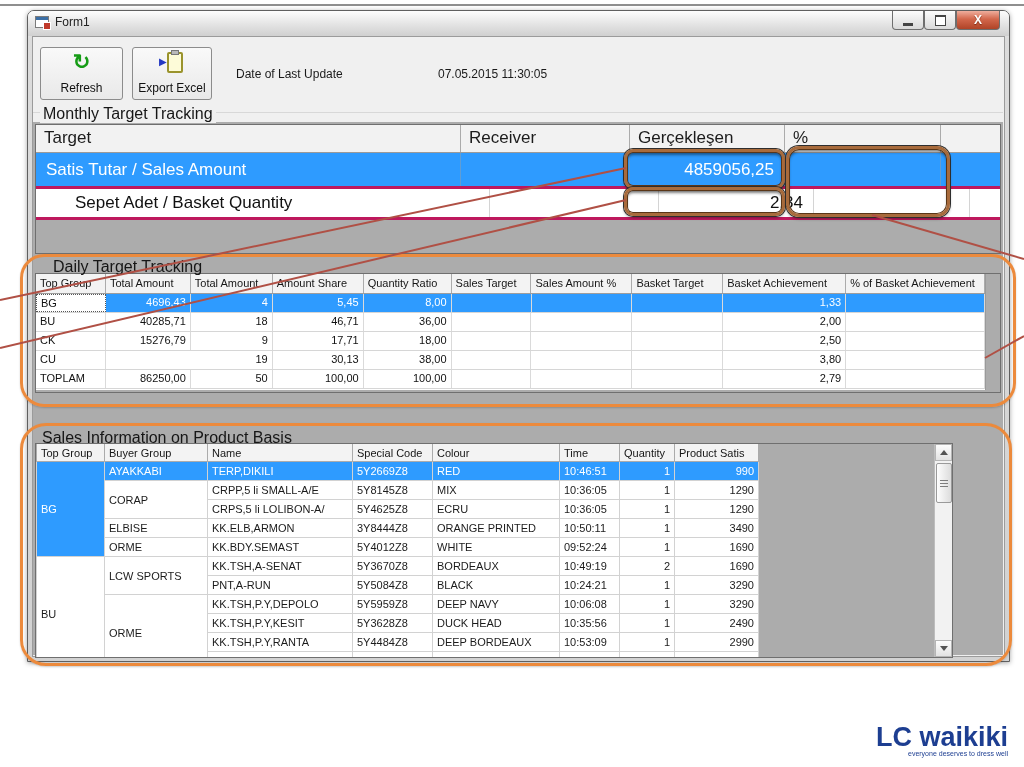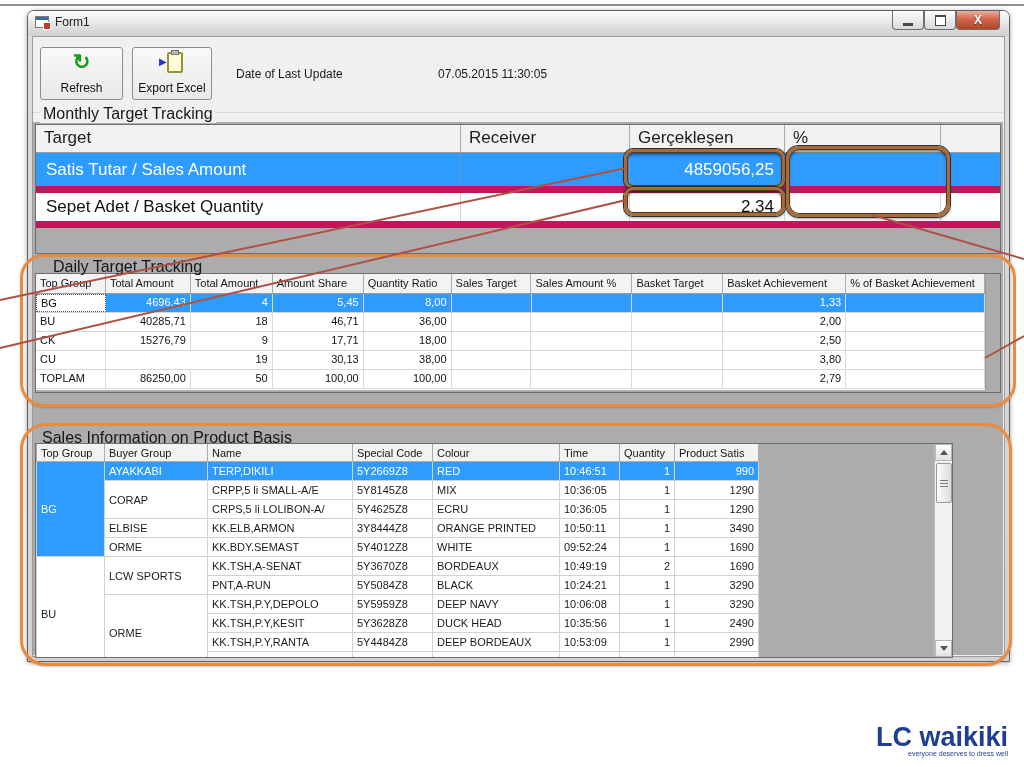--- a/index.html
+++ b/index.html
@@ -56,21 +56,21 @@
   #m-grid{left:35px;top:124px;width:966px;height:130px;}
   #d-grid{left:35px;top:273px;width:966px;height:120px;}
   #p-grid{left:35px;top:443px;width:918px;height:215px;overflow:hidden;}
 
   
   .mrowbox{display:flex;}
   #m-hdr{height:27px;background:#f2f2f2;border-bottom:1px solid #9a9a9a;}
   .mc{box-sizing:border-box;border-right:1px solid #ababab;padding:3px 8px 0 8px;font-size:17px;
       white-space:nowrap;overflow:hidden;}
   .mhc{color:#1c1c1c;}
-  .mrow{display:flex;background:#fff;border-bottom:7px solid #be185d;align-items:center;}
+  .mrow{display:flex;background:#fff;border-bottom:3px solid #be185d;align-items:center;}
   .mrow.sel{background:var(--sel);color:#fff;}
   .mcell{box-sizing:border-box;border-right:1px solid rgba(160,160,160,.45);padding:0 10px;font-size:17px;
       white-space:nowrap;overflow:hidden;height:100%;display:flex;align-items:center;}
   .mcell.r{justify-content:flex-end;}
 
   
   #d-white{width:950px;height:116px;background:#fff;border-right:1px solid #9a9a9a;box-sizing:border-box;}
   #d-hdr{display:flex;height:19px;background:#f3f3f3;border-bottom:1px solid #9d9d9d;}
   .dhc{box-sizing:border-box;border-right:1px solid #ababab;font-size:11px;padding:3px 3px 0 4px;
        white-space:nowrap;overflow:hidden;color:#161616;}
@@ -177,21 +177,21 @@
         <div class="mc mhc" style="width: 155px;">Gerçekleşen</div>
         <div class="mc mhc" style="width: 156px;">%</div>
       </div>
     <div id="m-body">
         <div class="mrow sel" style="height: 33px;">
           <div class="mcell" style="width: 425px;">Satis Tutar / Sales Amount</div>
           <div class="mcell" style="width: 169px;"></div>
           <div class="mcell r" style="width: 155px;">4859056,25</div>
           <div class="mcell r" style="width: 156px;"></div>
         </div>
-        <div class="mrow" style="height: 28px;">
+        <div class="mrow" style="height: 28px; padding-left: 29px;">
           <div class="mcell" style="width: 425px;">Sepet Adet / Basket Quantity</div>
           <div class="mcell" style="width: 169px;"></div>
           <div class="mcell r" style="width: 155px;">2,34</div>
           <div class="mcell r" style="width: 156px;"></div>
         </div>
       </div>
   </div>
 
   <div class="grp-label" style="left:53px;top:258px;">Daily Target Tracking</div>
   <div class="gridctl" id="d-grid">

